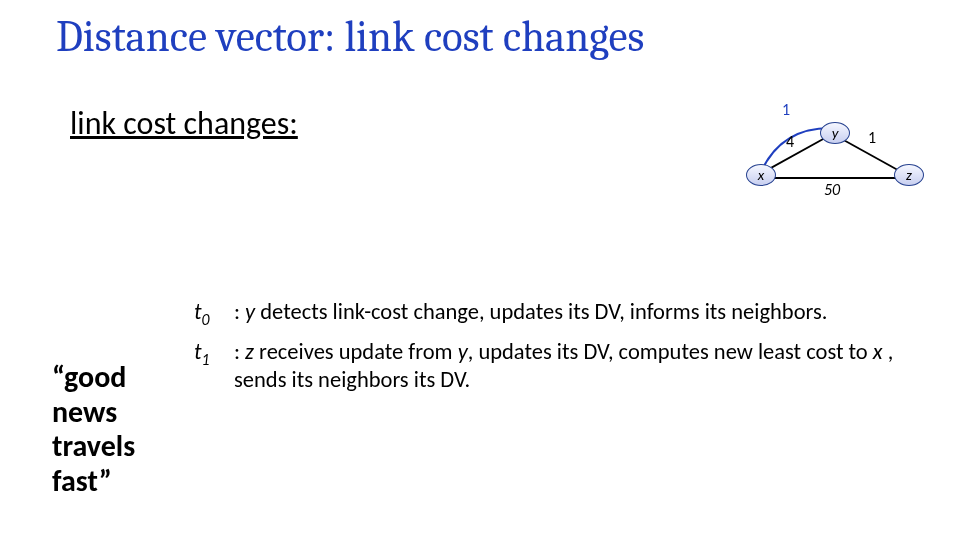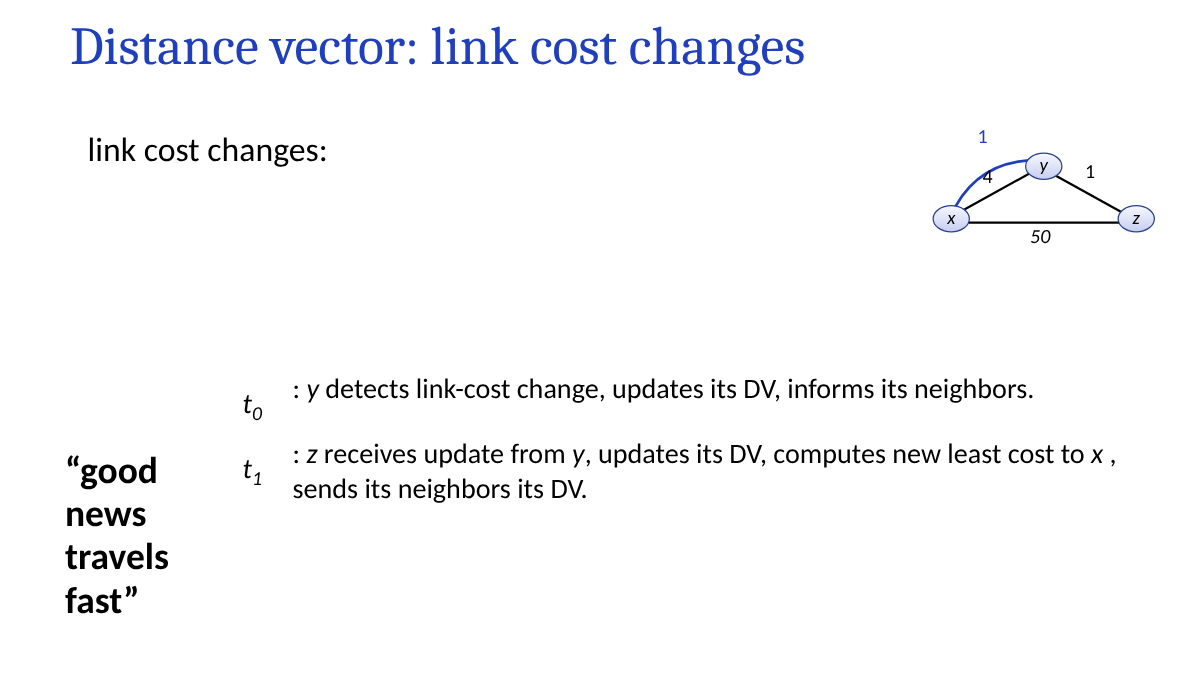--- a/index.html
+++ b/index.html
@@ -22,21 +22,22 @@
     left: 56px;
     top: 12px;
     font-size: 43px;
     color: #1f3fbf;
     font-family: Cambria, Georgia, serif;
   }
   .subheading {
     position: absolute;
     left: 70px;
     top: 104px;
-    font-size: 27px;
+    font-size: 32px;
+    text-decoration: underline;
   }
   .bullets {
     position: absolute;
     left: 94px;
     top: 146px;
     font-size: 25px;
     line-height: 1.22;
   }
   .bullets .row { display: flex; }
   .bullets .sq {
@@ -68,21 +69,20 @@
     left: 194px;
     top: 298px;
     width: 720px;
     font-size: 22.5px;
     line-height: 1.25;
   }
   .timeline .event { margin-bottom: 12px; display: flex; }
   .timeline .t {
     font-style: italic;
     flex: 0 0 40px;
-    margin-top: 12px;
   }
   .timeline .sub { font-style: italic; font-size: 0.7em; position: relative; top: 0.4em; }
   .timeline .txt { flex: 1 1 auto; }
   .timeline .txt em { font-style: italic; }
   .goodnews {
     position: absolute;
     left: 52px;
     top: 360px;
     width: 140px;
     font-size: 30px;

